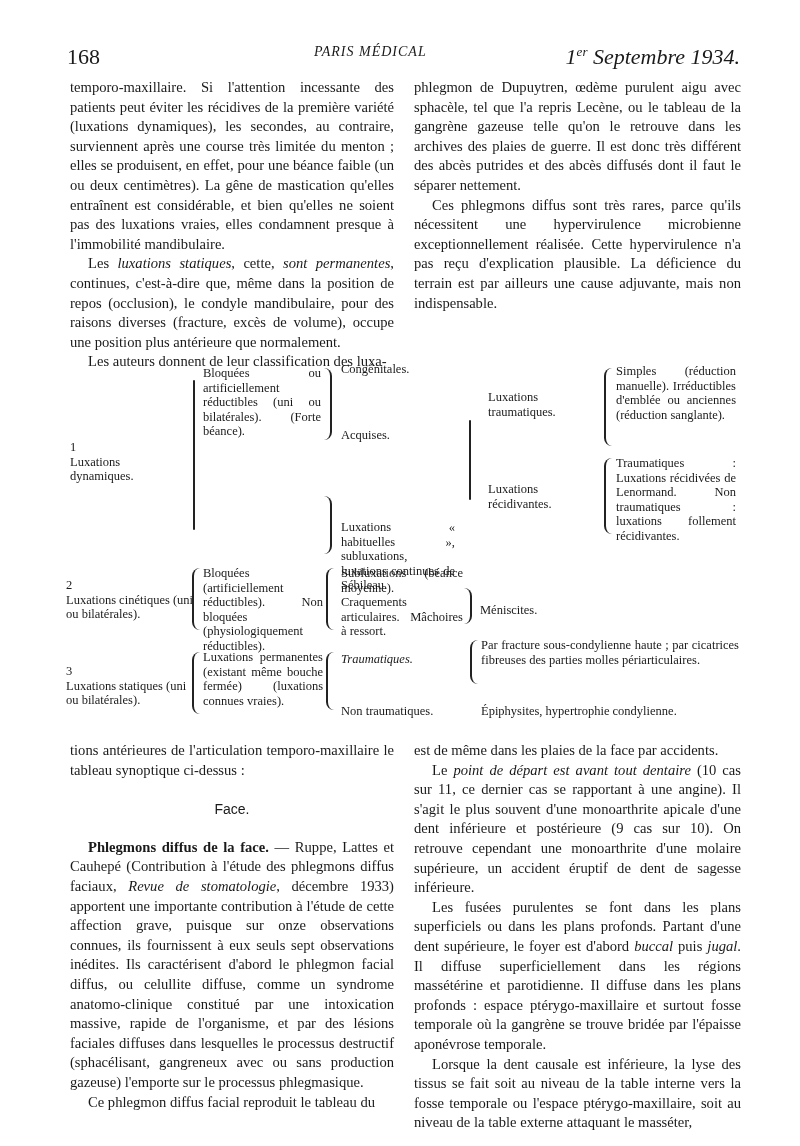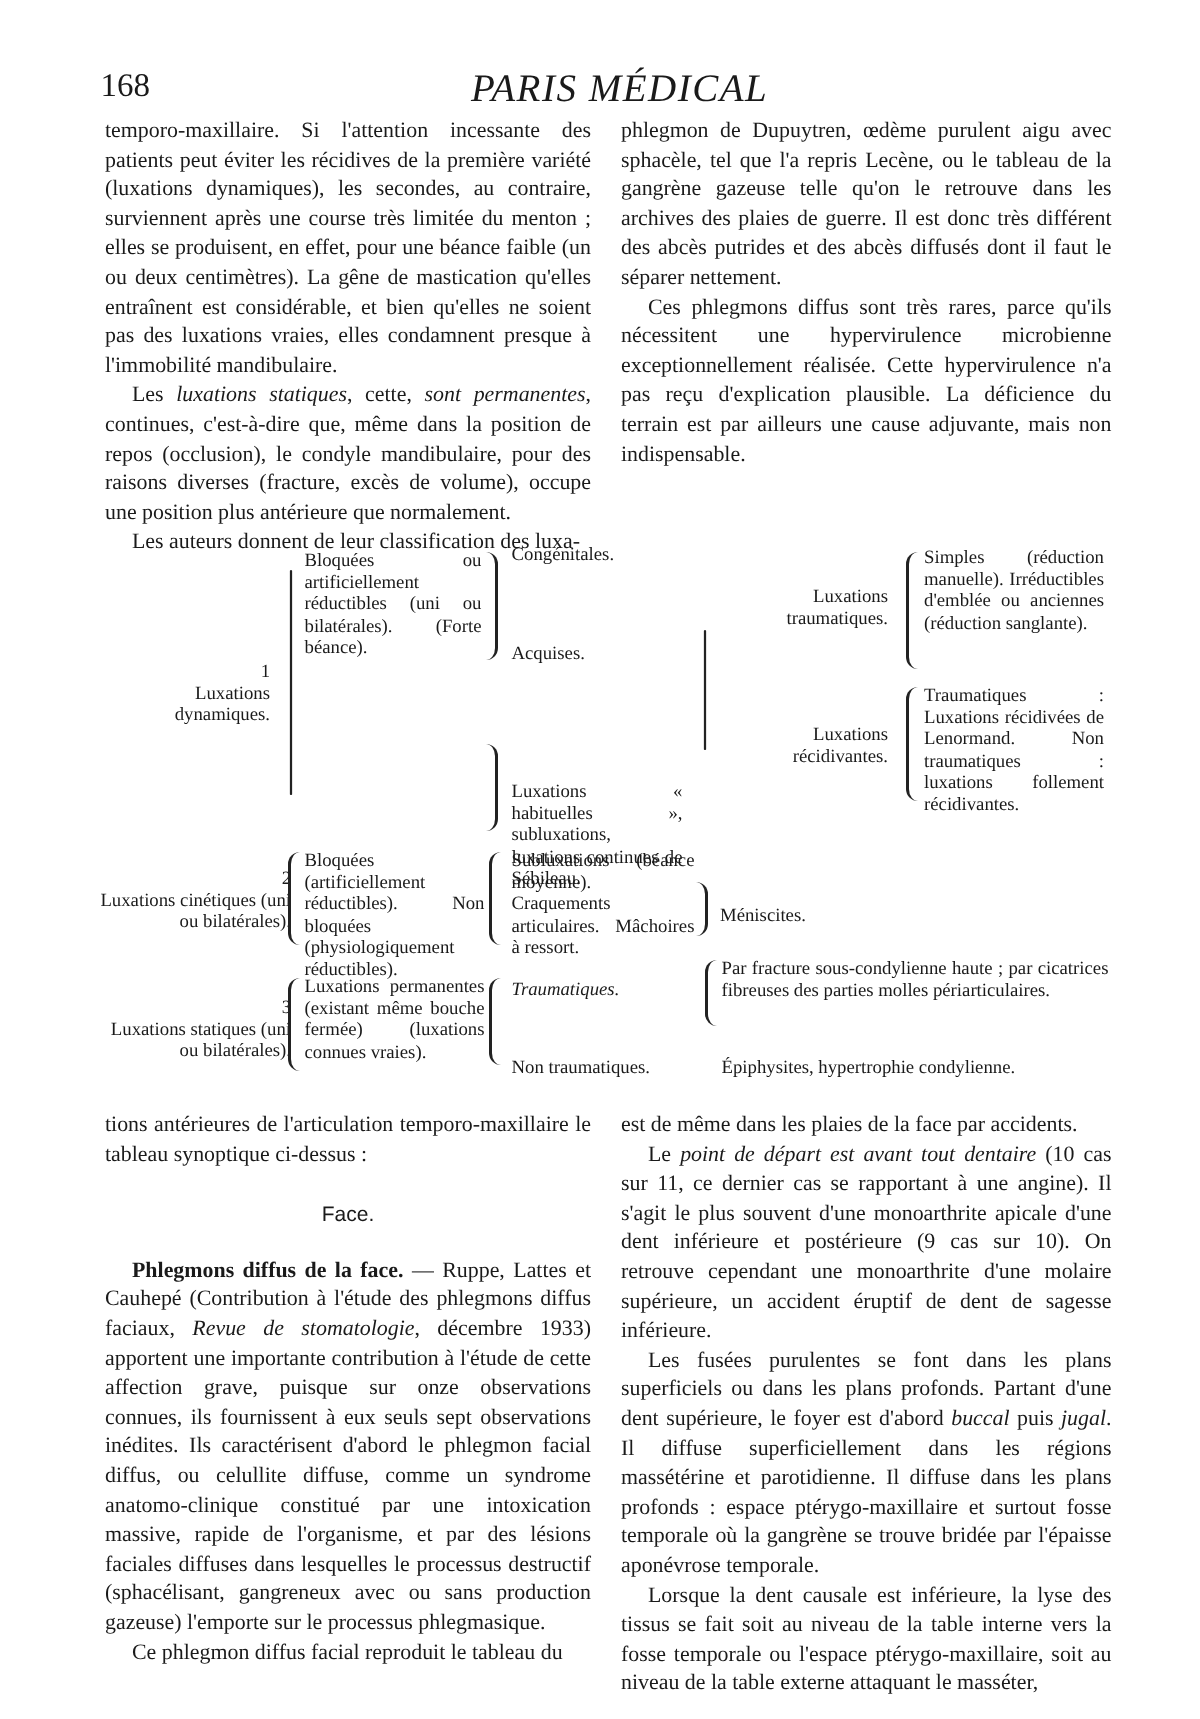--- a/index.html
+++ b/index.html
@@ -1,51 +1,52 @@
 <!DOCTYPE html>
 <html><head>
 <meta charset="utf-8">
 <style>
   html, body { margin: 0; padding: 0; background: #ffffff; }
   body { width: 800px; height: 1146px; position: relative; overflow: hidden;
          font-family: "Liberation Serif", "DejaVu Serif", serif; color: #1a1a1a; }
   .abs { position: absolute; }
   .header { top: 44px; left: 67px; width: 673px; height: 28px; }
   .pagenum { position: absolute; left: 0; top: 0; font-size: 22px; }
-  .journal { position: absolute; left: 247px; top: 0; font-size: 26px; font-style: italic; letter-spacing: 1px; }
+  .journal { position: absolute; left: 247px; top: 0; font-size: 14px; font-style: italic; letter-spacing: 1px; }
   .date { position: absolute; right: 0; top: 0; font-size: 22px; font-style: italic; }
   .date sup { font-size: 13px; }
   .col { font-size: 14.6px; line-height: 19.6px; text-align: justify; }
   .col p { margin: 0; }
   .col p.ind { text-indent: 18px; }
   .c1 { left: 70px; width: 324px; }
   .c2 { left: 414px; width: 327px; }
   .top1 { top: 78px; }
   .top2 { top: 78px; }
   .bot1 { top: 741px; }
   .bot2 { top: 741px; }
   i { font-style: italic; }
   .heading { text-align: center; font-family: "Liberation Sans", "DejaVu Sans", sans-serif;
              font-weight: normal; font-size: 14px; margin: 20px 0 18px 0 !important; }
   .runin { font-weight: bold; font-family: "Liberation Serif", serif; }
   
   .tbl { font-size: 12.5px; line-height: 14.6px; }
   .tbl .cell { position: absolute; }
-  .center { text-align: right; }
+  .center { text-align: left; }
   .just { text-align: justify; }
   .brace { position: absolute; border-left: 2px solid #222; border-radius: 8px 0 0 8px; }
   .brace.r { border-left: none; border-right: 2px solid #222; border-radius: 0 8px 8px 0; }
   .vline { position: absolute; width: 0; border-left: 2.5px solid #222; border-radius: 2px; }
 </style>
 </head>
 <body>
 
 <div class="abs header">
   <span class="pagenum">168</span>
   <span class="journal">PARIS MÉDICAL</span>
+  <span class="date"><span>1</span><sup>er</sup><span> Septembre 1934.</span></span>
 </div>
 
 <div class="abs col c1 top1">
   <p>temporo-maxillaire. Si l'attention incessante des patients peut éviter les récidives de la première variété (luxations dynamiques), les secondes, au contraire, surviennent après une course très limitée du menton ; elles se produisent, en effet, pour une béance faible (un ou deux centimètres). La gêne de mastication qu'elles entraînent est considérable, et bien qu'elles ne soient pas des luxations vraies, elles condamnent presque à l'immobilité mandibulaire.</p>
   <p class="ind"><span>Les </span><i>luxations statiques</i><span>, cette, </span><i>sont permanentes</i><span>, continues, c'est-à-dire que, même dans la position de repos (occlusion), le condyle mandibulaire, pour des raisons diverses (fracture, excès de volume), occupe une position plus antérieure que normalement.</span></p>
   <p class="ind">Les auteurs donnent de leur classification des luxa-</p>
 </div>
 
 <div class="abs col c2 top2">
   <p>phlegmon de Dupuytren, œdème purulent aigu avec sphacèle, tel que l'a repris Lecène, ou le tableau de la gangrène gazeuse telle qu'on le retrouve dans les archives des plaies de guerre. Il est donc très différent des abcès putrides et des abcès diffusés dont il faut le séparer nettement.</p>

